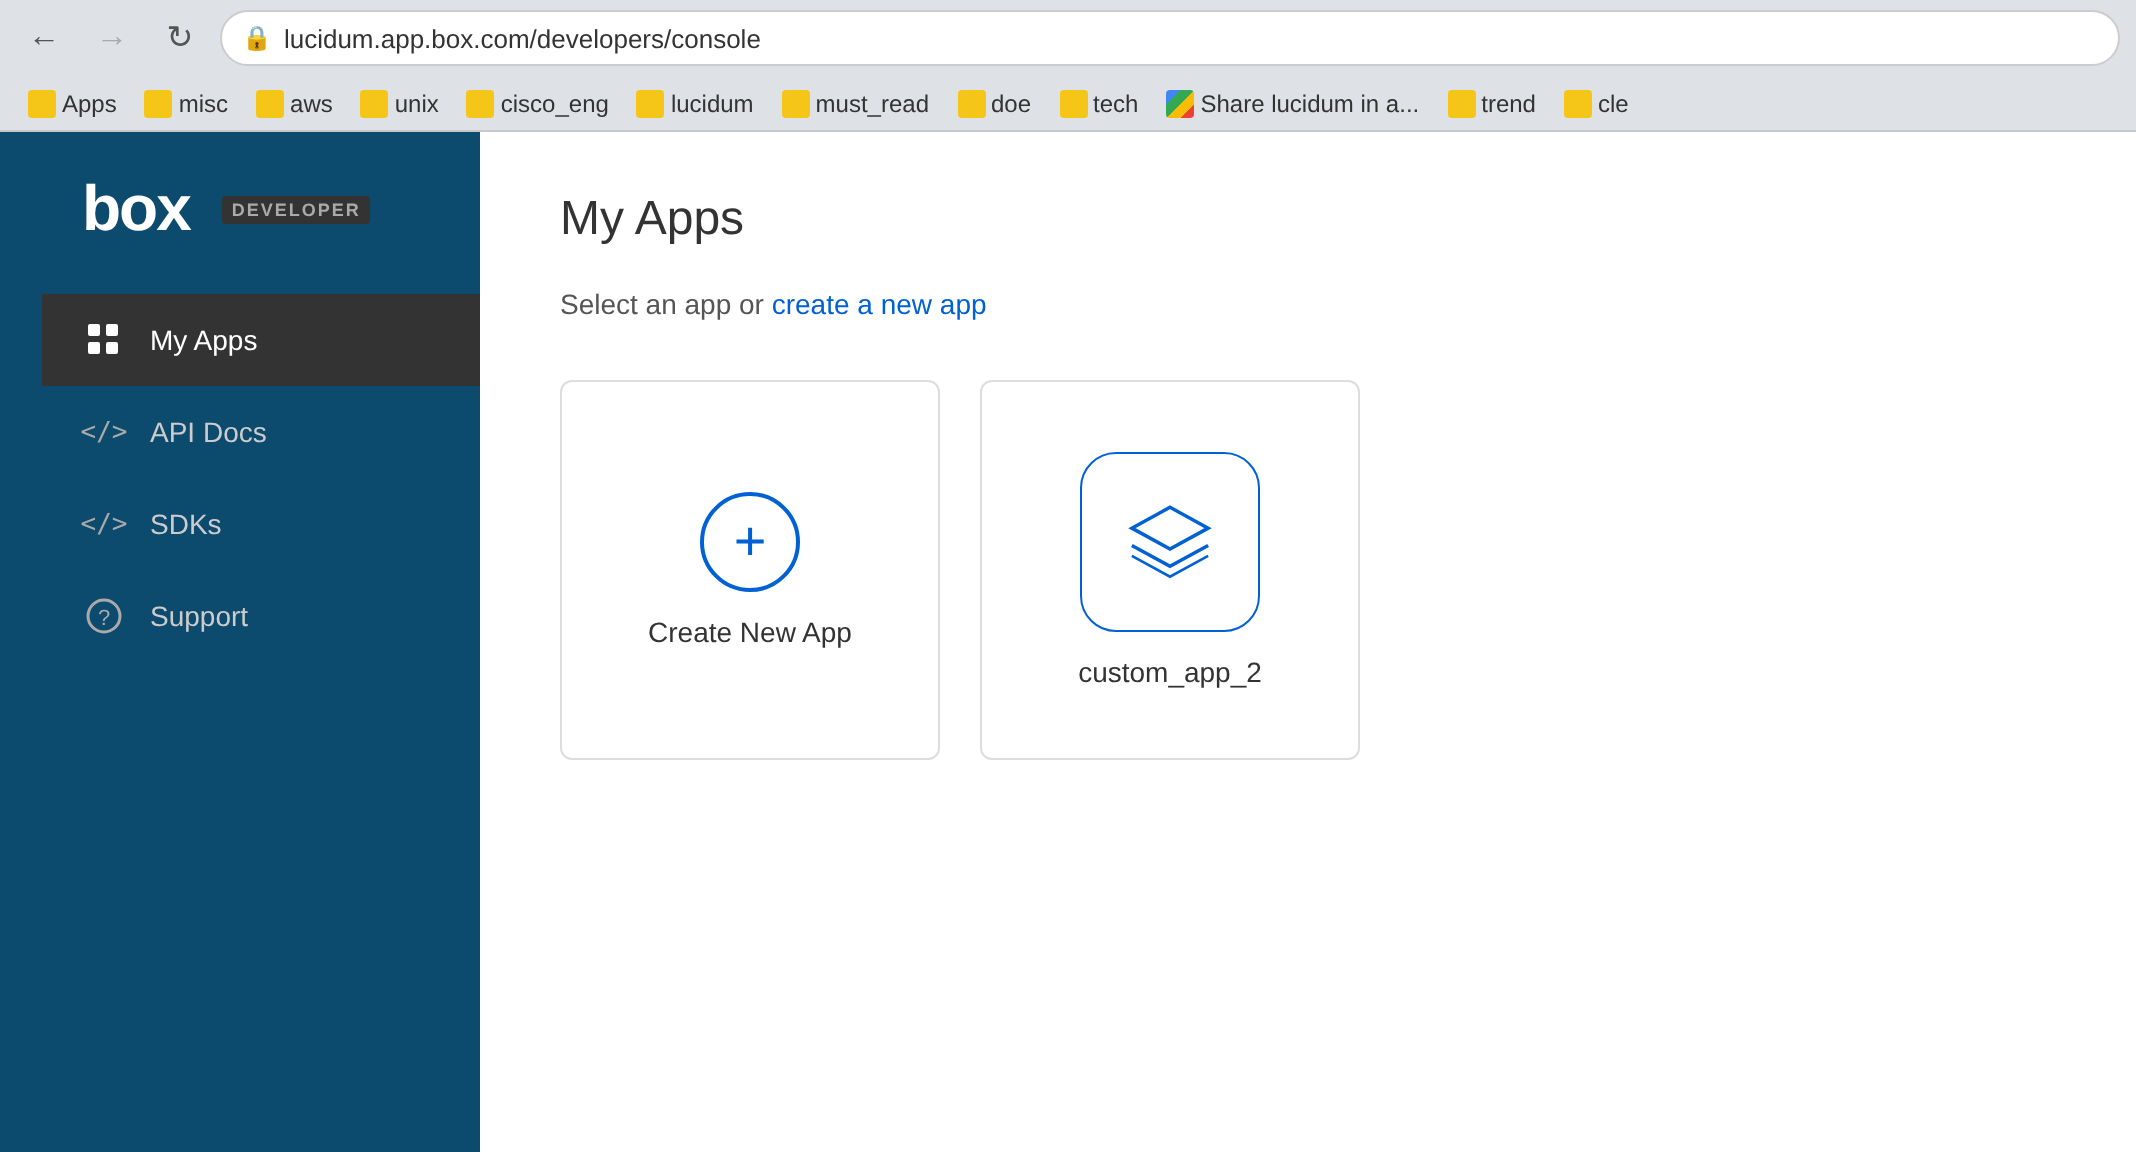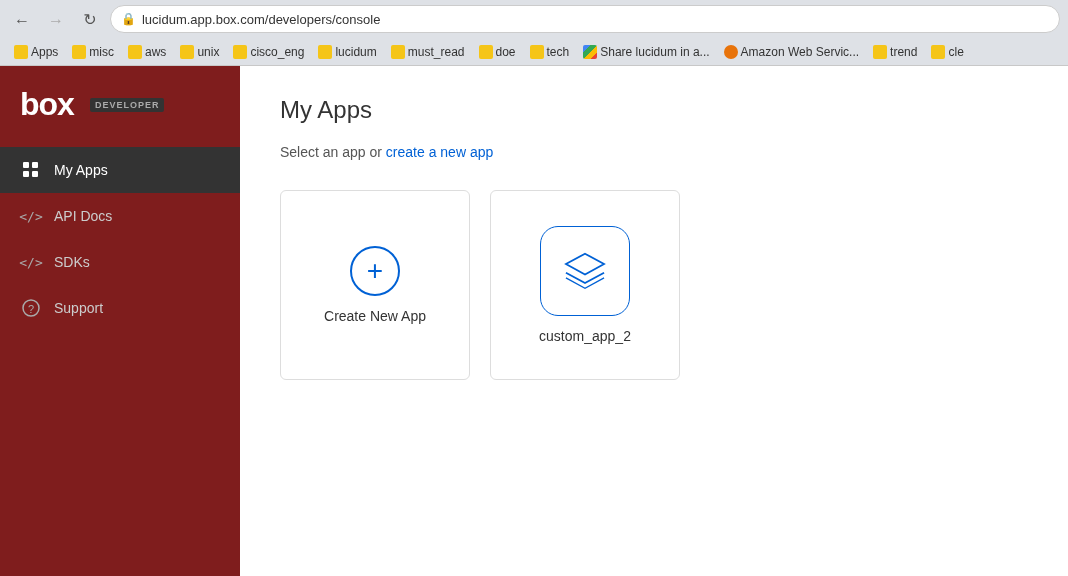--- a/index.html
+++ b/index.html
@@ -16,21 +16,21 @@
     .bookmark { display: flex; align-items: flex-end; gap: 3px; padding: 2px 6px; border-radius: 4px; cursor: pointer; white-space: nowrap; font-size: 12px; color: #333; }
     .bookmark-favicon { width: 14px; height: 14px; border-radius: 2px; display: flex; align-items: center; justify-content: center; font-size: 10px; }
     .bm-yellow { background: #f5c518; }
     .bm-orange { background: #e8730a; }
     .bm-multi { background: linear-gradient(135deg, #4285f4 25%, #34a853 25%, #34a853 50%, #fbbc04 50%, #fbbc04 75%, #ea4335 75%); }
 
     
     .page { display: flex; width: 1068px; height: 510px; background: white; }
 
     
-    .sidebar { width: 240px; background: #7f1d1d; min-height: 100%; flex-shrink: 0; }
+    .sidebar { width: 240px; background: #0c4a6e; min-height: 100%; flex-shrink: 0; padding-left: 21px; }
     .sidebar-logo { padding: 20px 20px 16px 20px; display: flex; align-items: center; gap: 10px; }
     .box-logo { display: flex; align-items: center; }
     .box-logo-text { font-size: 32px; font-weight: bold; color: white; letter-spacing: -1px; font-family: Arial, sans-serif; }
     .developer-badge { background: #333; color: #aaa; font-size: 9px; font-weight: bold; letter-spacing: 1px; padding: 2px 5px; border-radius: 2px; margin-left: 6px; }
     .sidebar-nav { margin-top: 8px; }
     .nav-item { display: flex; align-items: center; gap: 12px; padding: 12px 20px; cursor: pointer; color: #ccc; font-size: 14px; font-weight: 500; }
     .nav-item.active { background: #333; color: white; }
     .nav-icon { width: 22px; height: 22px; display: flex; align-items: center; justify-content: center; flex-shrink: 0; }
     .grid-icon { display: grid; grid-template-columns: 1fr 1fr; gap: 2px; width: 16px; height: 16px; }
     .grid-dot { background: white; border-radius: 1px; width: 6px; height: 6px; }
@@ -96,24 +96,20 @@
       <div class="bookmark-favicon bm-yellow"></div>
       <span>doe</span>
     </div>
     <div class="bookmark">
       <div class="bookmark-favicon bm-yellow"></div>
       <span>tech</span>
     </div>
     <div class="bookmark">
       <div class="bookmark-favicon bm-multi"></div>
       <span>Share lucidum in a...</span>
-    </div>
-    <div class="bookmark">
-      <div class="bookmark-favicon bm-orange" style="background:#e8730a;border-radius:50%;"></div>
-      <span>Amazon Web Servic...</span>
     </div>
     <div class="bookmark">
       <div class="bookmark-favicon bm-yellow"></div>
       <span>trend</span>
     </div>
     <div class="bookmark">
       <div class="bookmark-favicon bm-yellow"></div>
       <span>cle</span>
     </div>
   </div>

